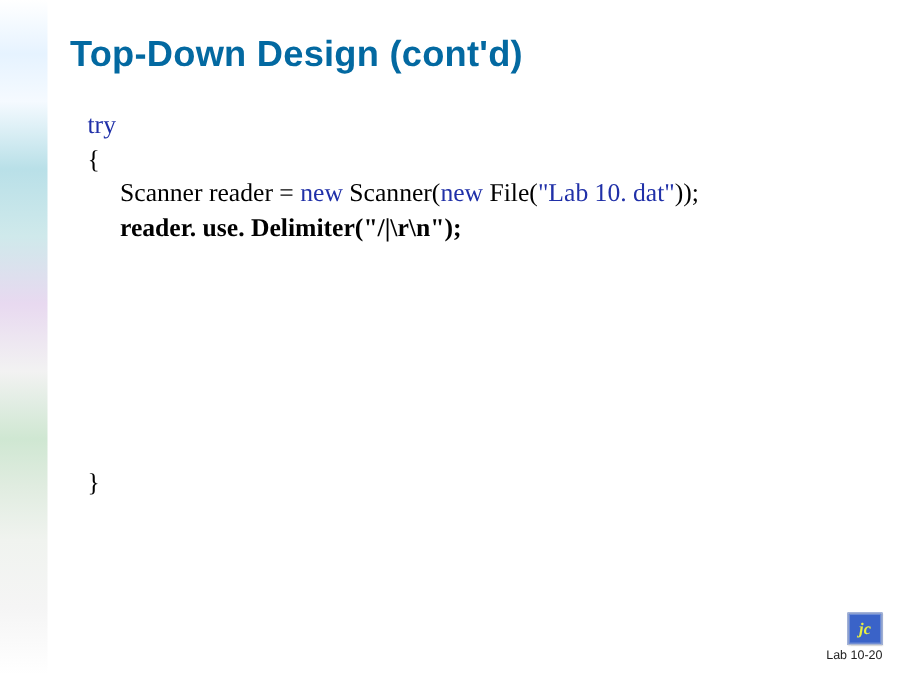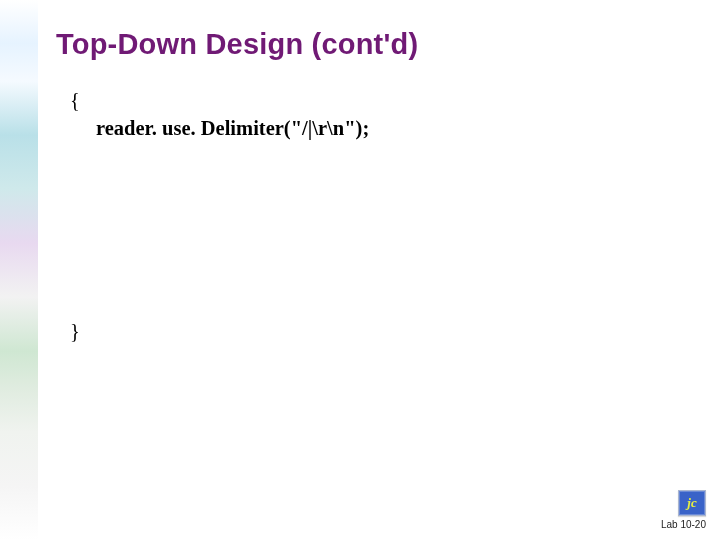--- a/index.html
+++ b/index.html
@@ -34,21 +34,21 @@
     left: 38px;
     top: 0;
     right: 0;
     bottom: 0;
     padding: 28px 30px 20px 18px;
   }
   .title {
     font-family: Arial, Helvetica, sans-serif;
     font-weight: bold;
     font-size: 29px;
-    color: #701a75;
+    color: #0369a1;
     margin-bottom: 26px;
     letter-spacing: 0.2px;
   }
   .code-area {
     font-size: 20.5px;
     line-height: 1.35;
     color: #000;
     padding-left: 14px;
   }
   .code-line { white-space: pre; }
@@ -88,21 +88,23 @@
 </style>
 </head>
 <body>
 
 <div class="sidebar"></div>
 
 <div class="slide">
   <h1 class="title">Top-Down Design (cont'd)</h1>
 
   <div class="code-area">
+    <div class="code-line"><span class="kw-try">try</span></div>
     <div class="code-line"><span>{</span></div>
+    <div class="code-line indent1"><span>Scanner reader = </span><span class="kw-new">new</span><span> Scanner(</span><span class="kw-new">new</span><span> File(</span><span class="lit">"Lab 10. dat"</span><span>));</span></div>
     <div class="code-line indent1 bold"><span>reader. use. Delimiter(</span><span>"/|\r\n"</span><span>);</span></div>
     <div class="code-line close-brace"><span>}</span></div>
   </div>
 
   <div class="footer">
     <div class="icon-box">
         <span>jc</span>
       </div>
     <div class="slide-num">Lab 10-20</div>
   </div>

